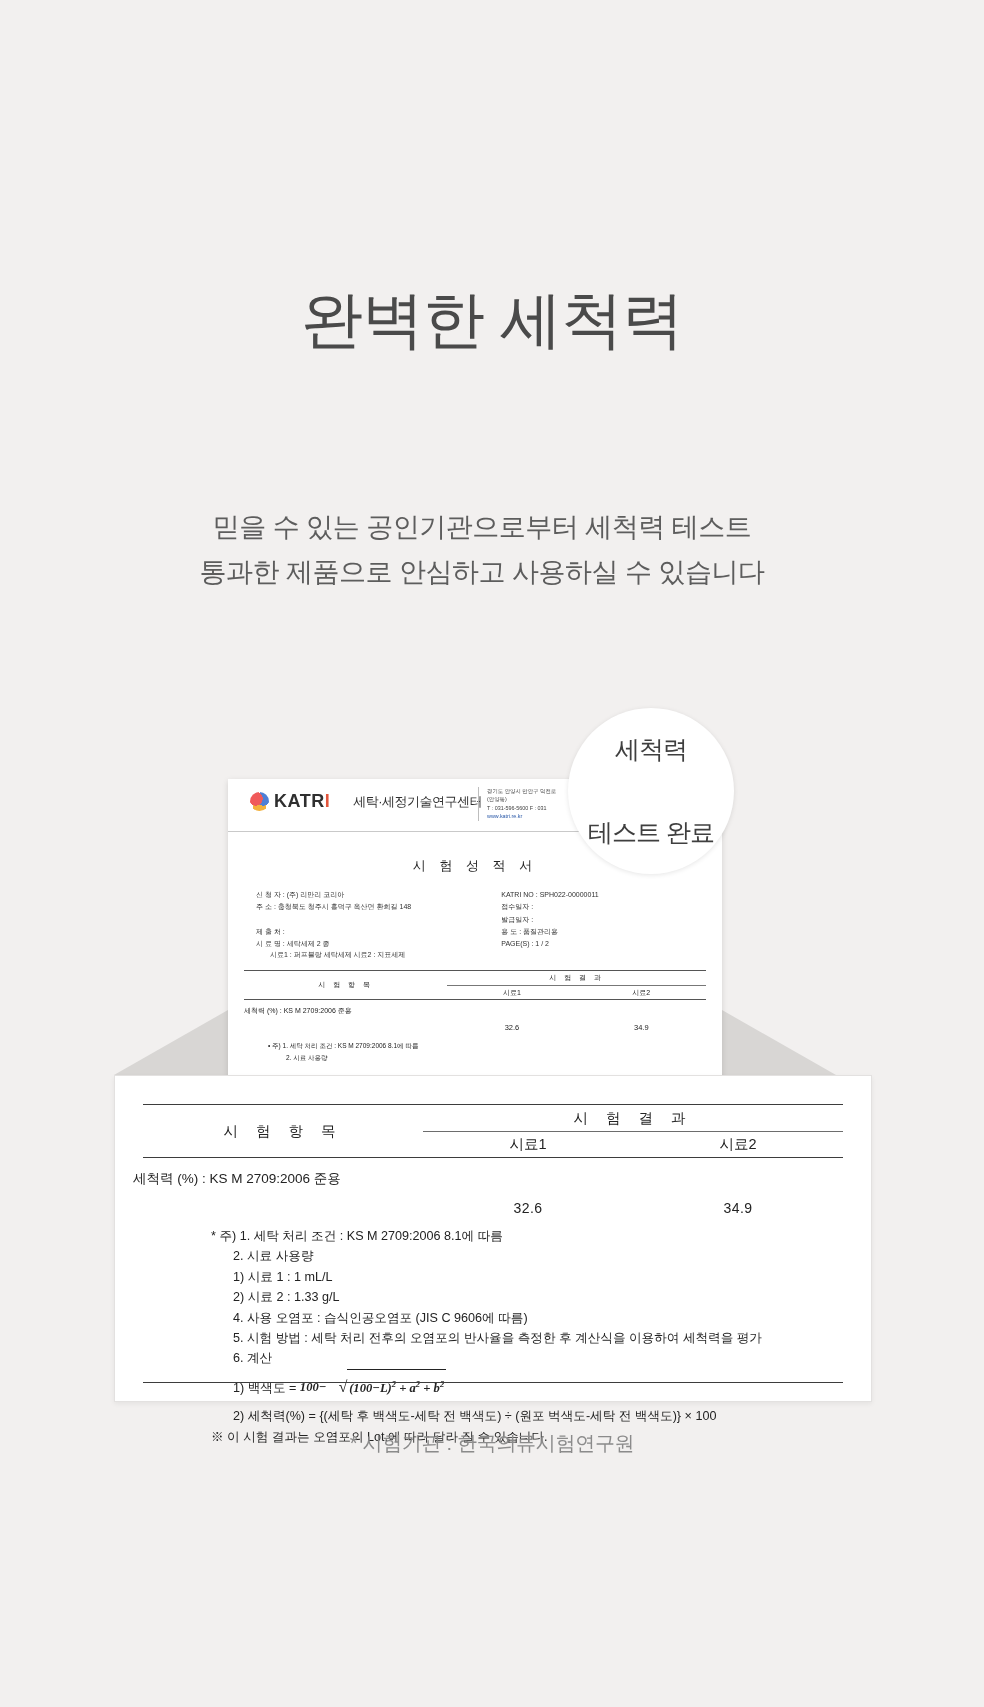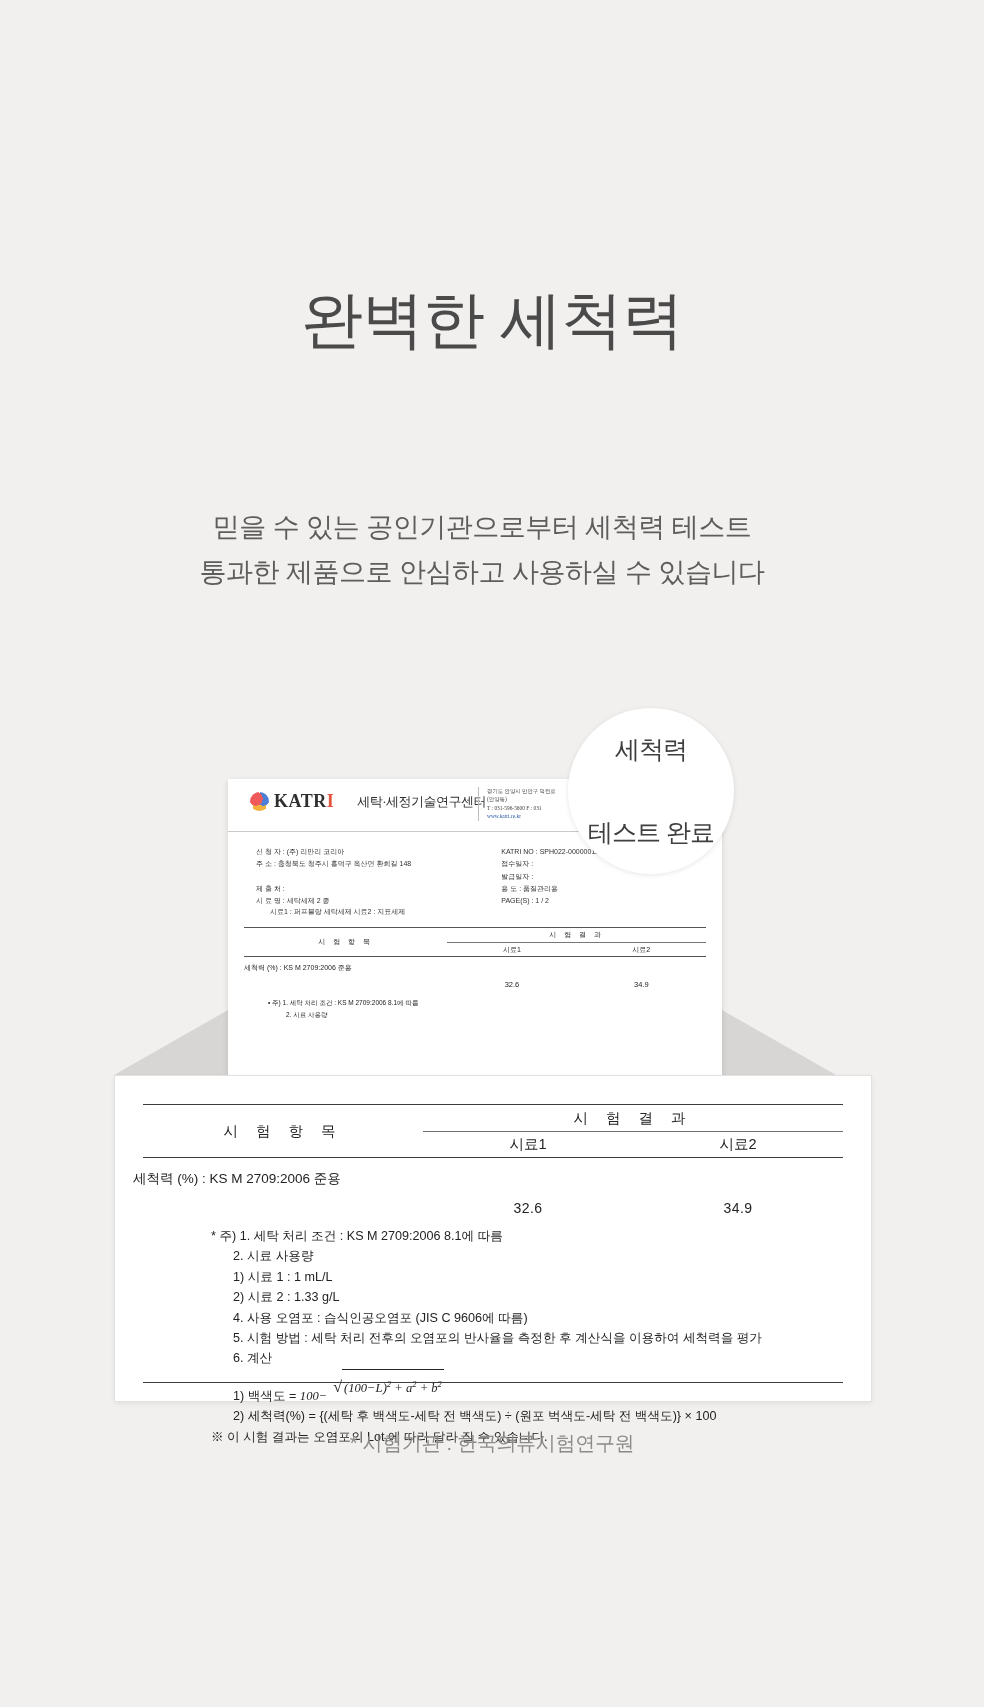--- a/index.html
+++ b/index.html
@@ -53,21 +53,20 @@
     width: 494px;
     height: 300px;
     background: #ffffff;
     box-shadow: 0 2px 6px rgba(0,0,0,0.13);
     overflow: hidden;
   }
   .cert-head {
     position: relative;
     height: 52px;
     border-bottom: 1px solid #c9c9c9;
-    font-family: Liberation Serif, serif;
   }
   .katri-logo {
     position: absolute;
     left: 22px;
     top: 12px;
     display: flex;
     align-items: center;
     gap: 5px;
   }
   .katri-mark {
@@ -307,24 +306,25 @@
   .zp-notes .ind0 { padding-left: 0px; }
   .zp-rule {
     position: absolute;
     left: 28px;
     bottom: 18px;
     width: 700px;
     border-bottom: 1px solid #3d3d3d;
   }
   .formula {
     display: inline-flex;
-    align-items: flex-end;
-    gap: 6px;
+    align-items: center;
+    gap: 12px;
     font-style: italic;
     font-family: "Liberation Serif", serif;
+    font-weight: bold;
   }
   .sqrt {
     display: inline-flex;
     align-items: baseline;
     font-family: "Liberation Serif", serif;
   }
   .sqrt .radic { font-size: 16px; }
   .sqrt .under {
     border-top: 1px solid #232323;
     padding: 8px 2px;
@@ -368,20 +368,21 @@
       <span class="katri-sub">세탁·세정기술연구센터</span>
     </div>
     <div class="katri-addr">
       <div>경기도 안양시 만안구 덕천로</div>
       <div>(안양동)</div>
       <div>T : 031-596-5600  F : 031</div>
       <div class="url">www.katri.re.kr</div>
     </div>
   </div>
 
+  <div class="cert-title">시 험 성 적 서</div>
 
   <div class="cert-meta">
     <div class="col-l">
       <div class="row">신 청 자 : (주) 리만리 코리아</div>
       <div class="row">주      소 : 충청북도 청주시 흥덕구 옥산면 환희길 148</div>
       <div class="row">&nbsp;</div>
       <div class="row">제 출 처 :</div>
       <div class="row">시 료 명 : 세탁세제 2 종</div>
     </div>
     <div class="col-r">

